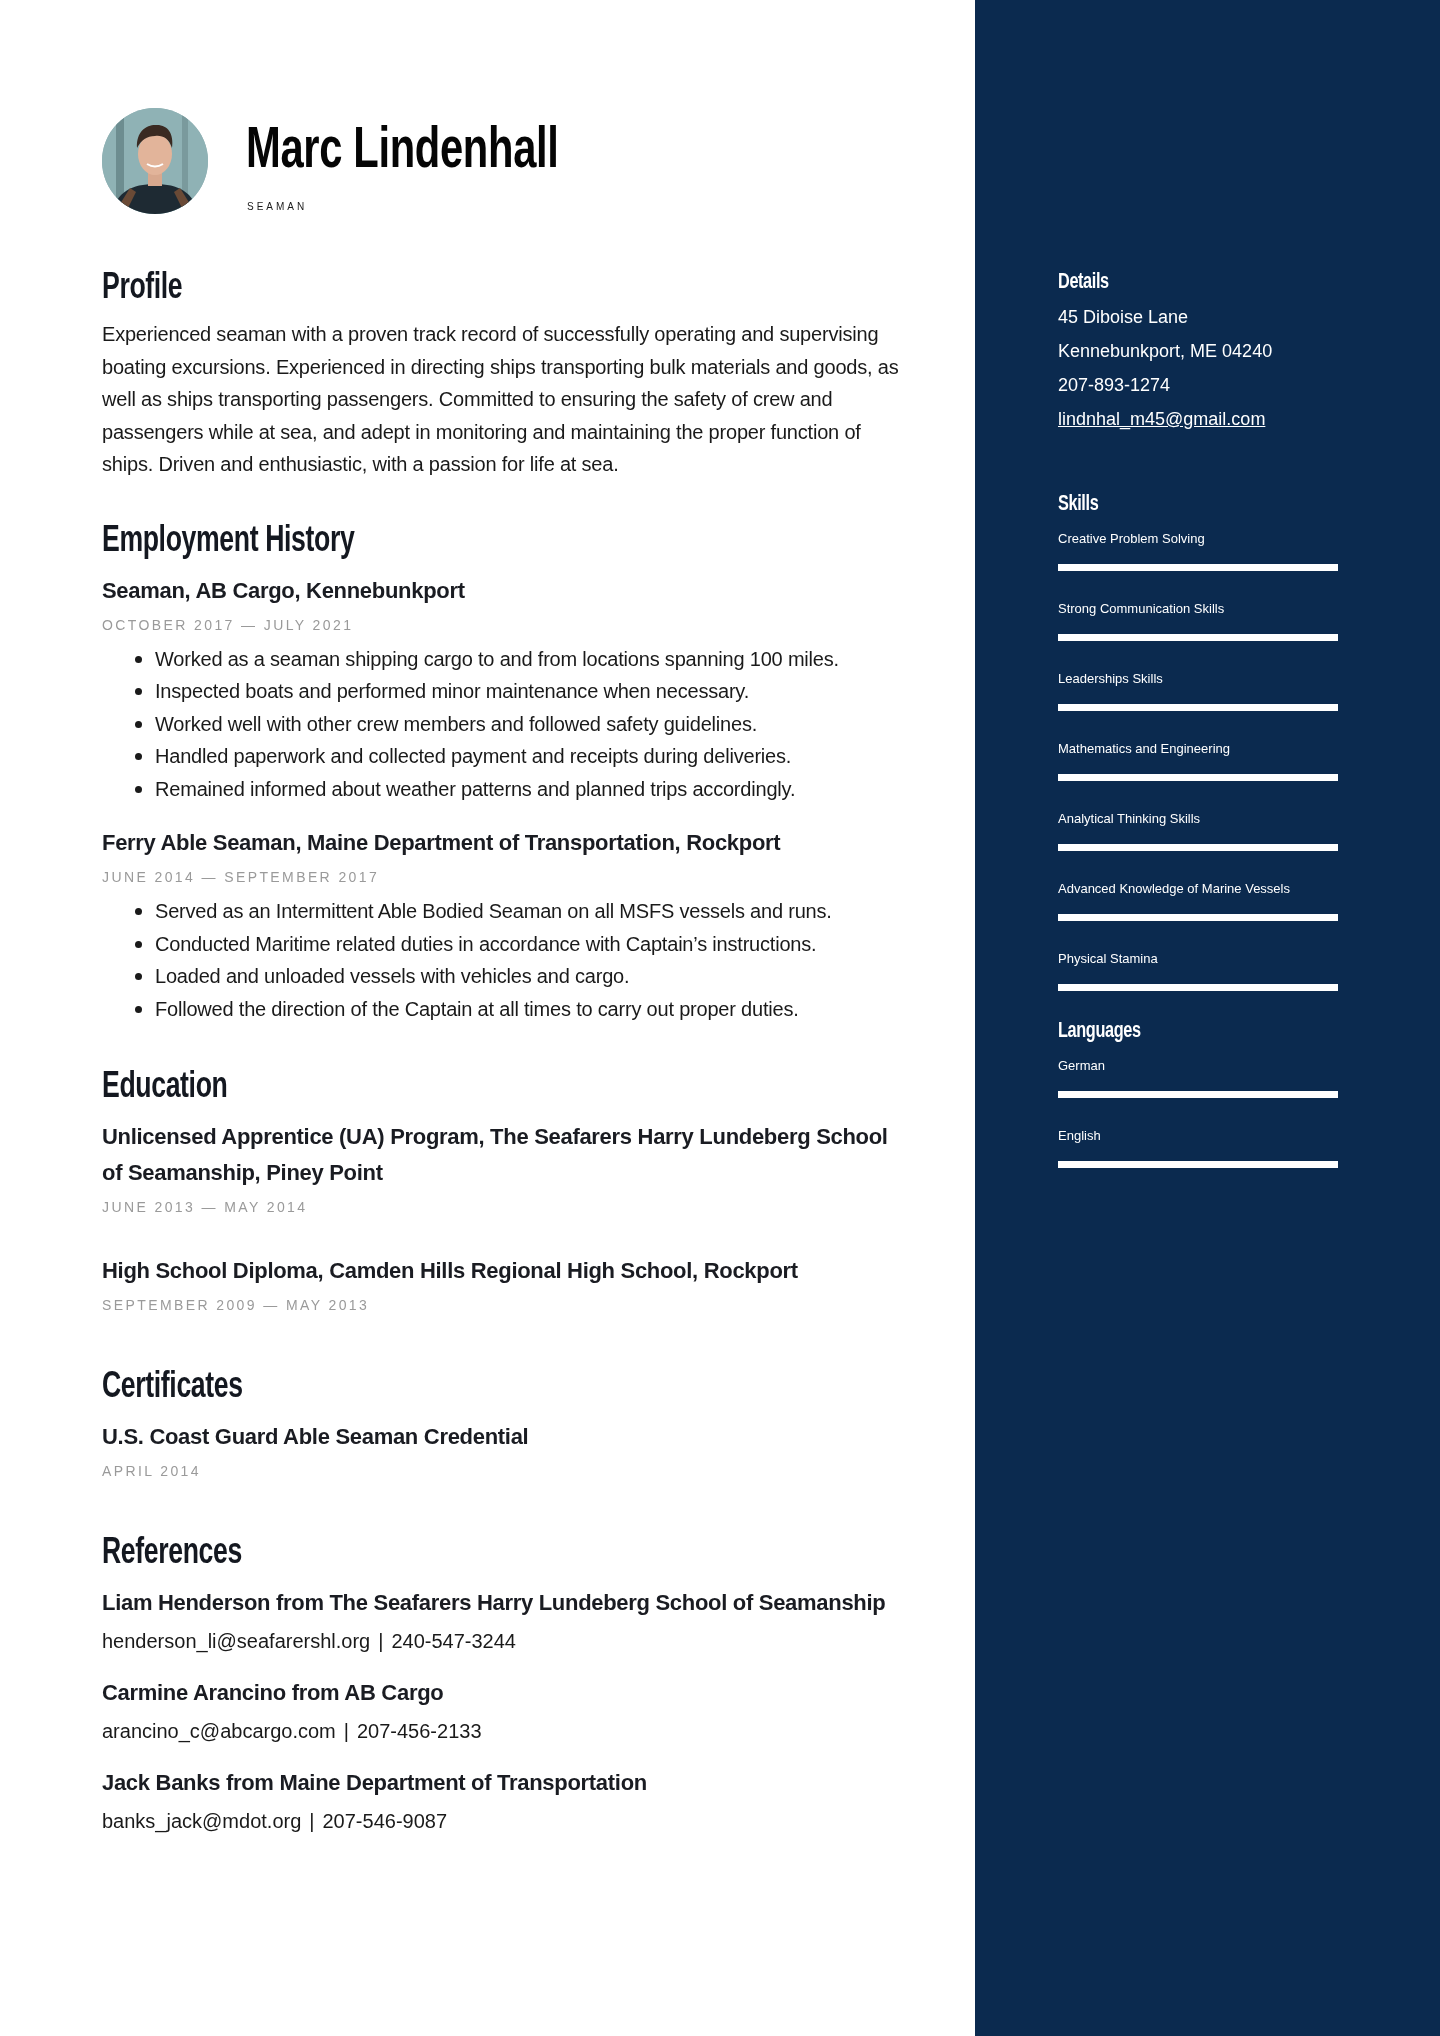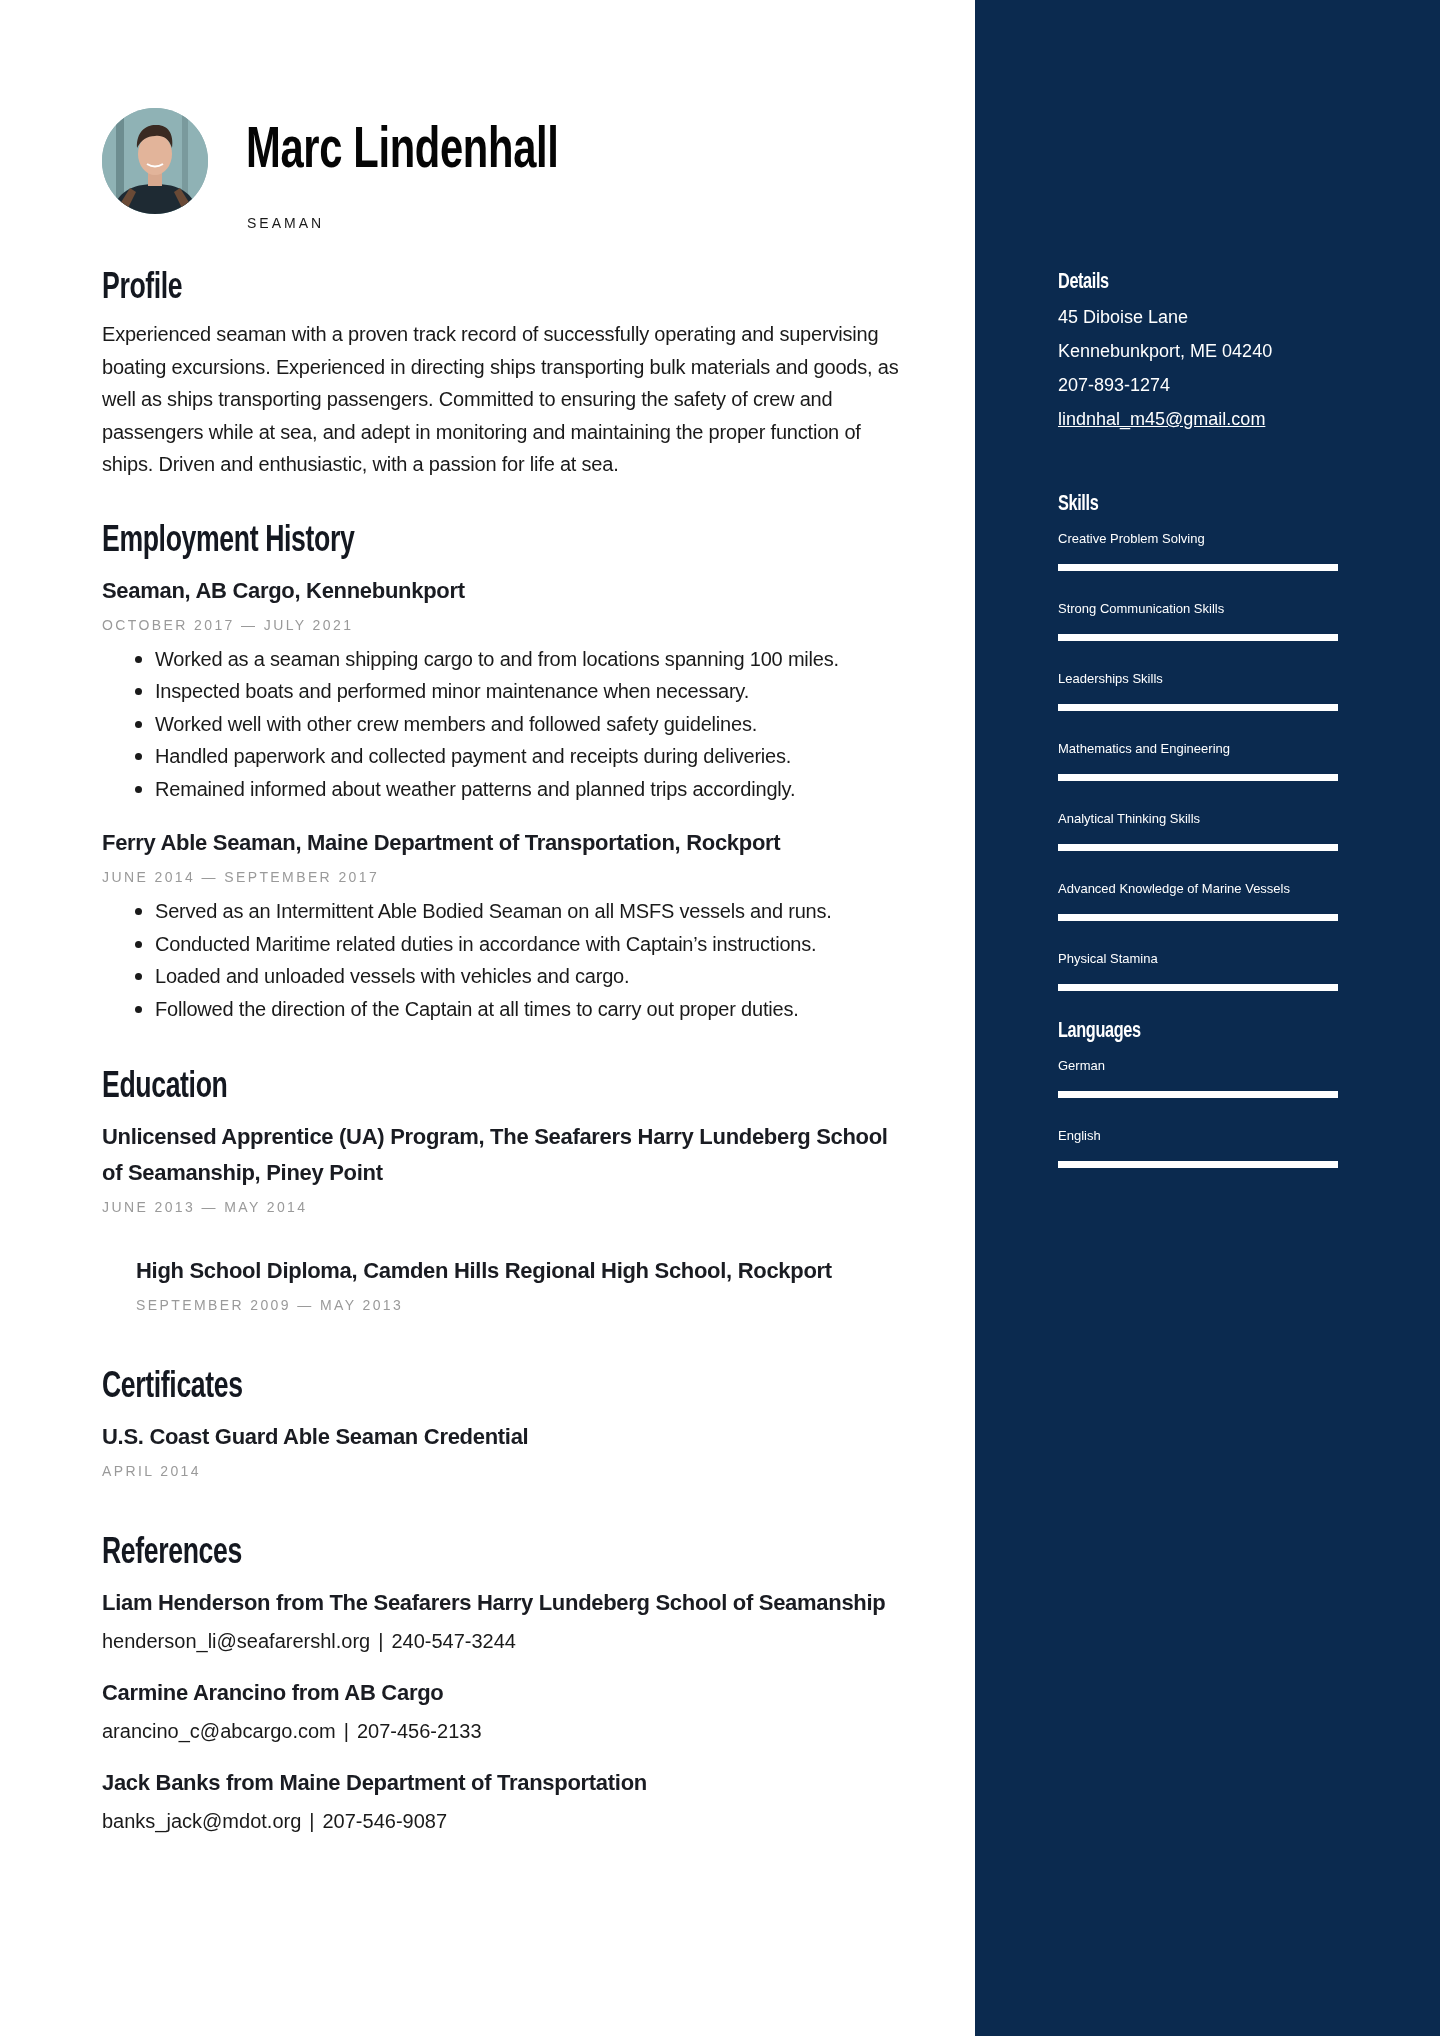--- a/index.html
+++ b/index.html
@@ -21,21 +21,21 @@
   .avatar {
     position: absolute; left: 102px; top: 108px; width: 106px; height: 106px;
     border-radius: 50%; overflow: hidden; background: #8fb0b3;
   }
   .avatar svg { width: 106px; height: 106px; display: block; }
   .name {
     position: absolute; left: 246px; top: 112px; font-size: 58px; line-height: 70px;
     color: #050505; transform: scaleX(0.72);
   }
   .role {
-    position: absolute; left: 247px; top: 215px; font-size: 14px; letter-spacing: 3px;
+    position: absolute; left: 247px; top: 201px; font-size: 10px; letter-spacing: 3px;
     color: #1a1a1a;
   }
   
   .main { position: absolute; left: 102px; top: 262px; width: 810px; }
   .sec-title {
     font-size: 36px; line-height: 48px; color: #141820;
     transform: scaleX(0.74); margin: 0;
   }
   .sec { margin: 0; }
   .para { font-size: 20px; line-height: 32.5px; color: #1a1a1a; margin: 10px 0 0 0; letter-spacing: -0.2px; }
@@ -111,21 +111,21 @@
       </ul>
     </div>
   </section>
 
   <section class="sec" style="margin-top:36px;">
     <h2 class="sec-title condensed">Education</h2>
     <div style="margin-top:10px;">
       <h3 class="entry-title">Unlicensed Apprentice (UA) Program, The Seafarers Harry Lundeberg School of Seamanship, Piney Point</h3>
       <div class="entry-date">JUNE 2013 — MAY 2014</div>
     </div>
-    <div style="margin-top:36px;margin-left:34px;">
+    <div style="margin-top:36px;">
       <h3 class="entry-title">High School Diploma, Camden Hills Regional High School, Rockport</h3>
       <div class="entry-date">SEPTEMBER 2009 — MAY 2013</div>
     </div>
   </section>
 
   <section class="sec" style="margin-top:46px;">
     <h2 class="sec-title condensed">Certificates</h2>
     <div style="margin-top:10px;">
       <h3 class="entry-title">U.S. Coast Guard Able Seaman Credential</h3>
       <div class="entry-date">APRIL 2014</div>

